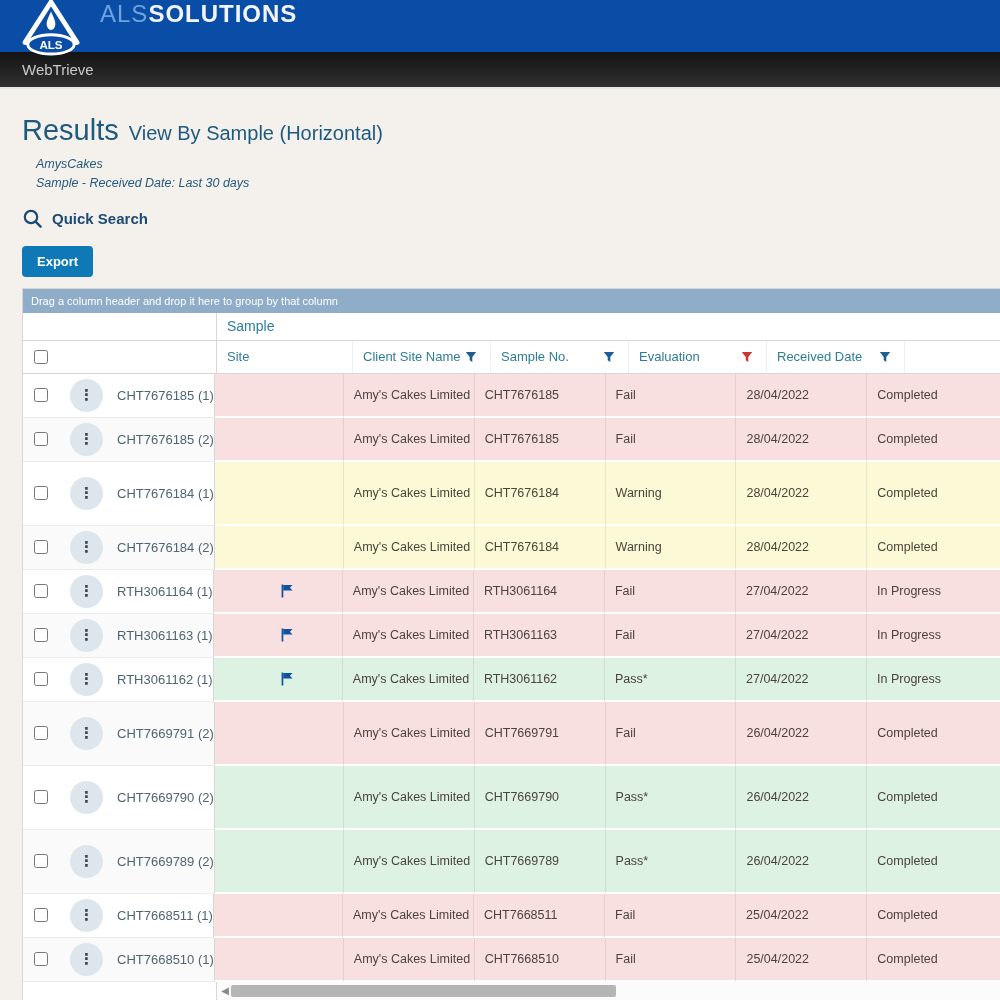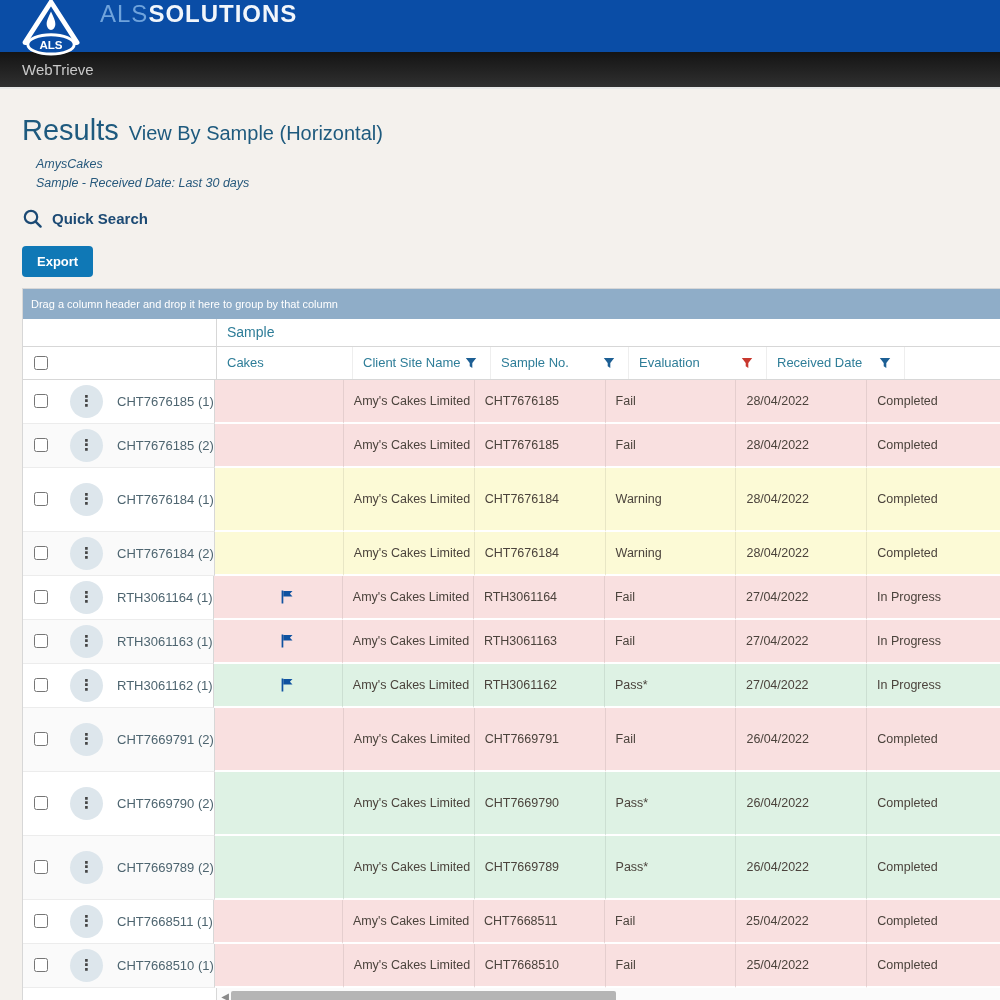--- a/index.html
+++ b/index.html
@@ -22,21 +22,21 @@
   .title-row h1 { font-size:29px; font-weight:400;margin-top:11px; }
   .title-row .sub { font-size:20px; }
   .filter-lines { margin:8px 0 0 14px; color:#27597c; font-size:12.5px; font-style:italic; line-height:1.55; }
   .qsearch { display:flex; align-items:center; gap:9px; margin-top:14px; color:#1c4a74; font-weight:700; font-size:15px; cursor:pointer; }
   .qsearch svg { display:block; }
   .export-btn { margin-top:17px; background:#0f78b6; color:#fff; font-weight:700; font-size:13px;
                 border:none; border-radius:4px; padding:8px 15px; cursor:pointer; }
 
   
   .grid { margin:11px 0 0 22px; width:978px; background:#fff; border:1px solid #d7d7d7; border-right:none; }
-  .group-bar { height:30px; background:#8fadc8; color:#fff; font-size:11px; display:flex; align-items:center; padding-left:8px; }
+  .group-bar { height:24px; background:#8fadc8; color:#fff; font-size:11px; display:flex; align-items:center; padding-left:8px; }
   .hdr1 { display:flex; height:28px; border-bottom:1px solid #d7d7d7; }
   .hdr1 .left { width:194px; border-right:1px solid #d7d7d7; }
   .hdr1 .sample { flex:1; display:flex; align-items:center; padding-left:10px; color:#2e7d98; font-size:14px; }
   .hdr2 { display:flex; height:33px; border-bottom:1px solid #d7d7d7; }
   .hdr2 .left { width:194px; border-right:1px solid #d7d7d7; display:flex; align-items:center; padding-left:11px; }
   .hdr2 .col { display:flex; align-items:center; justify-content:space-between; padding:0 13px 0 10px;
                color:#2e7d98; font-size:13px; border-right:1px solid #eee; cursor:pointer; }
   .funnel-blue { fill:#1d5f94; } .funnel-red { fill:#c8382e; }
   input[type=checkbox] { width:14px; height:14px; accent-color:#1076b6; }
 
@@ -105,21 +105,21 @@
     <div class="left"></div>
     <div class="sample">Sample</div>
   </div>
 
   <div class="hdr2">
     <div class="left">
       <input type="checkbox" style="">
     </div>
     <div id="col-headers" style="display:flex">
         <div class="col c0">
-          <span>Cakes</span>
+          <span>Site</span>
         </div>
         <div class="col c1">
           <span>Client Site Name</span>
           <svg width="12" height="12" viewBox="0 0 12 12">
             <path class="funnel-blue" d="M0.8 1h10.4L7.3 5.9V11L4.7 9.2V5.9z"></path>
           </svg>
         </div>
         <div class="col c2">
           <span>Sample No.</span>
           <svg width="12" height="12" viewBox="0 0 12 12">

